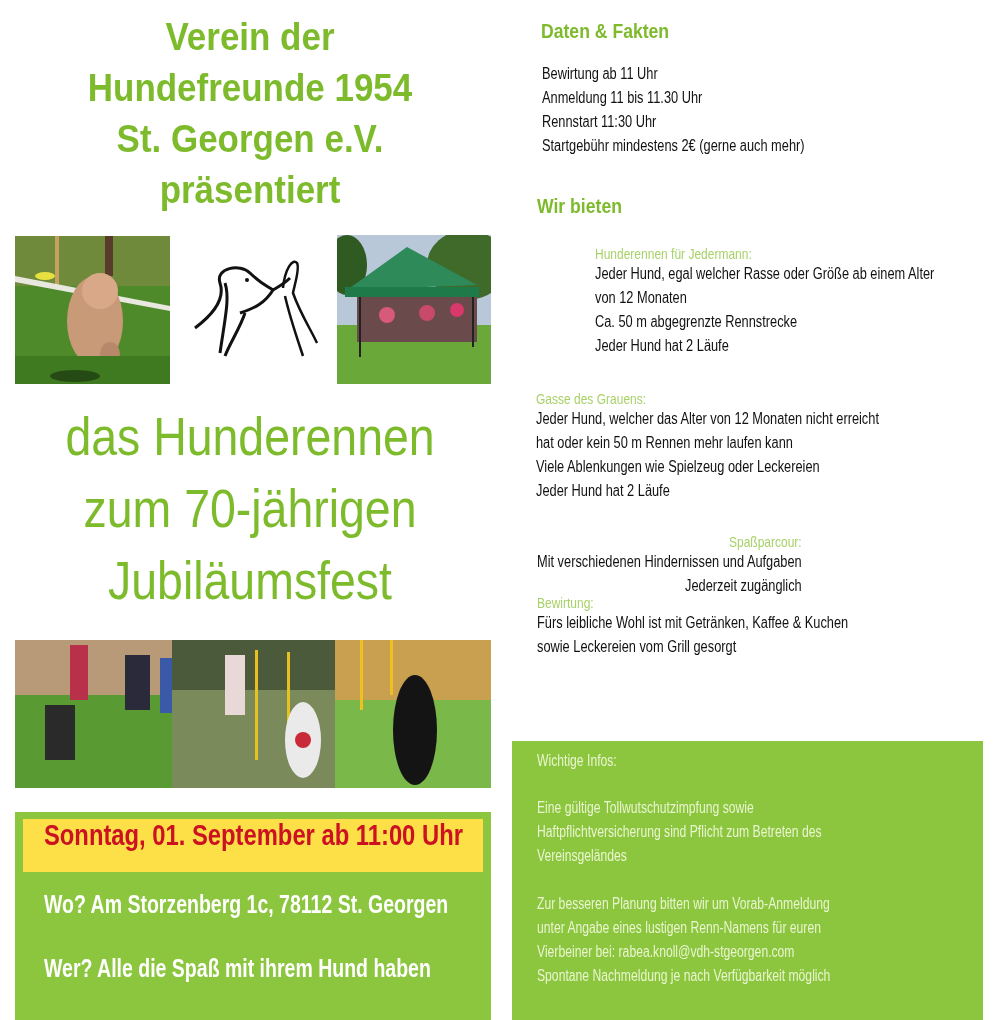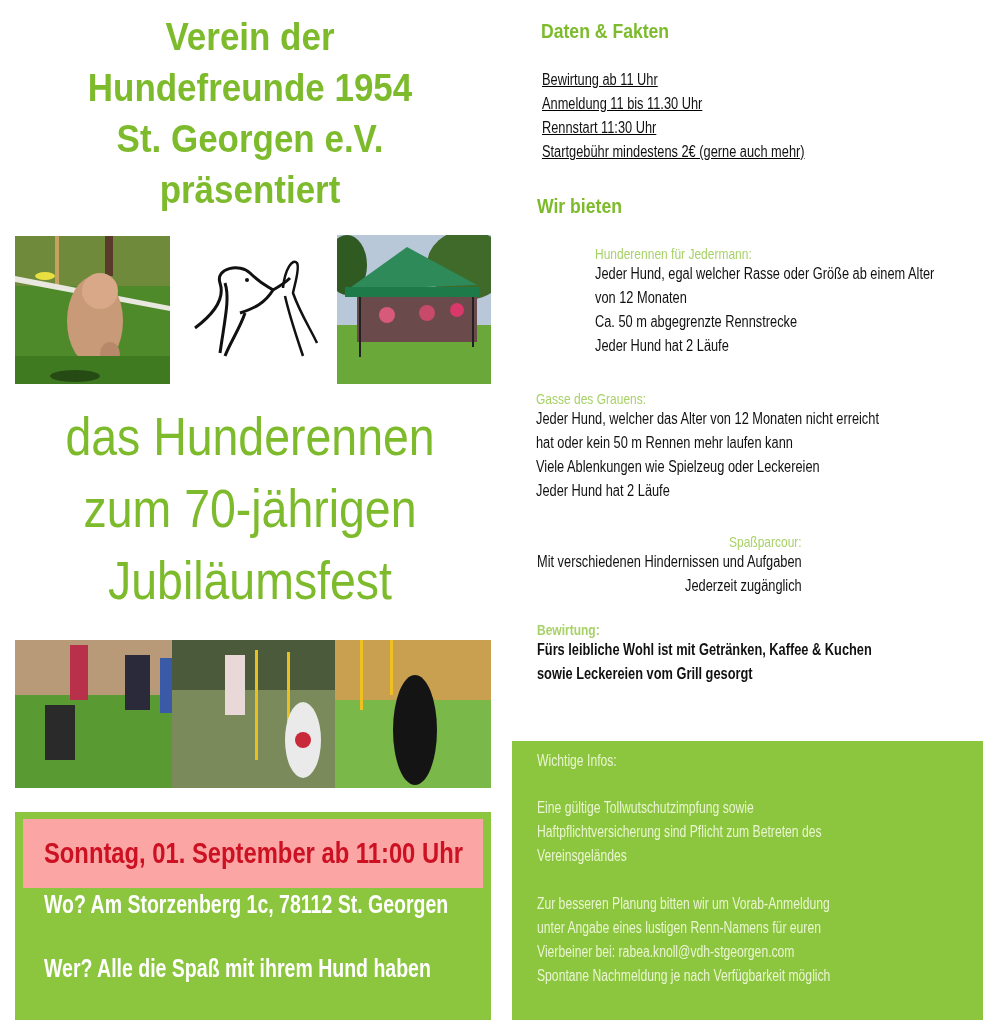--- a/index.html
+++ b/index.html
@@ -20,22 +20,22 @@
   .headline {
     left: 0; top: 400px; width: 500px; text-align: center; color: #7dbb2c;
     font-family: "Liberation Sans", sans-serif; font-size: 54px; line-height: 72px;
     transform: scaleX(0.86); transform-origin: center top;
   }
   .headline div { white-space: nowrap; }
   .left-box {
     left: 15px; top: 812px; width: 476px; height: 208px; background: #8cc63f;
   }
   .date-banner {
-    position: absolute; left: 8px; top: 7px; width: 460px; height: 69px; background: #fca5a5;
-    display: flex; align-items: center; justify-content: center;
+    position: absolute; left: 8px; top: 7px; width: 460px; height: 53px; background: #fde047;
+    display: flex; align-items: flex-start; justify-content: center;
   }
   .date-banner span {
     color: #cc1122; font-weight: bold; font-size: 29px; white-space: nowrap;
     transform: scaleX(0.82); display: inline-block;
   }
   .left-line {
     position: absolute; left: 29px; color: #ffffff; font-size: 25px; white-space: nowrap;
     font-family: "Liberation Sans", sans-serif; font-weight: bold;
     transform: scaleX(0.78); transform-origin: left center;
   }
@@ -144,21 +144,21 @@
 
 <div class="abs left-box">
   <div class="date-banner">
     <span>Sonntag, 01. September ab 11:00 Uhr</span>
   </div>
   <div class="left-line" style="top:78px;">Wo? Am Storzenberg 1c, 78112 St. Georgen</div>
   <div class="left-line" style="top:142px;">Wer? Alle die Spaß mit ihrem Hund haben</div>
 </div>
 
 <div class="abs r-h" style="left:541px; top:20px;">Daten &amp; Fakten</div>
-<div class="abs" style="left:542px; top:68px;text-decoration:underline;">
+<div class="abs" style="left:542px; top:62px;">
   <div class="r-line">Bewirtung ab 11 Uhr</div>
   <div class="r-line">Anmeldung 11 bis 11.30 Uhr</div>
   <div class="r-line">Rennstart 11:30 Uhr</div>
   <div class="r-line">Startgebühr mindestens 2€ (gerne auch mehr)</div>
 </div>
 
 <div class="abs r-h" style="left:537px; top:195px;">Wir bieten</div>
 
 <div class="abs" style="left:565px; top:245px;margin-left:30px;">
   <div class="r-sub">Hunderennen für Jedermann:</div>
@@ -175,21 +175,21 @@
   <div class="r-line">Viele Ablenkungen wie Spielzeug oder Leckereien</div>
   <div class="r-line">Jeder Hund hat 2 Läufe</div>
 </div>
 
 <div class="abs" style="left:537px; top:533px;text-align:right;">
   <div class="r-sub">Spaßparcour:</div>
   <div class="r-line">Mit verschiedenen Hindernissen und Aufgaben</div>
   <div class="r-line">Jederzeit zugänglich</div>
 </div>
 
-<div class="abs" style="left:537px; top:621px;font-weight:bold;">
+<div class="abs" style="left:537px; top:594px;">
   <div class="r-sub">Bewirtung:</div>
   <div class="r-line">Fürs leibliche Wohl ist mit Getränken, Kaffee &amp; Kuchen</div>
   <div class="r-line">sowie Leckereien vom Grill gesorgt</div>
 </div>
 
 <div class="abs right-box">
   <div class="rb-line" style="top:11px;">Wichtige Infos:</div>
   <div class="rb-line" style="top:58px;">Eine gültige Tollwutschutzimpfung sowie</div>
   <div class="rb-line" style="top:82px;">Haftpflichtversicherung sind Pflicht zum Betreten des</div>
   <div class="rb-line" style="top:106px;">Vereinsgeländes</div>

